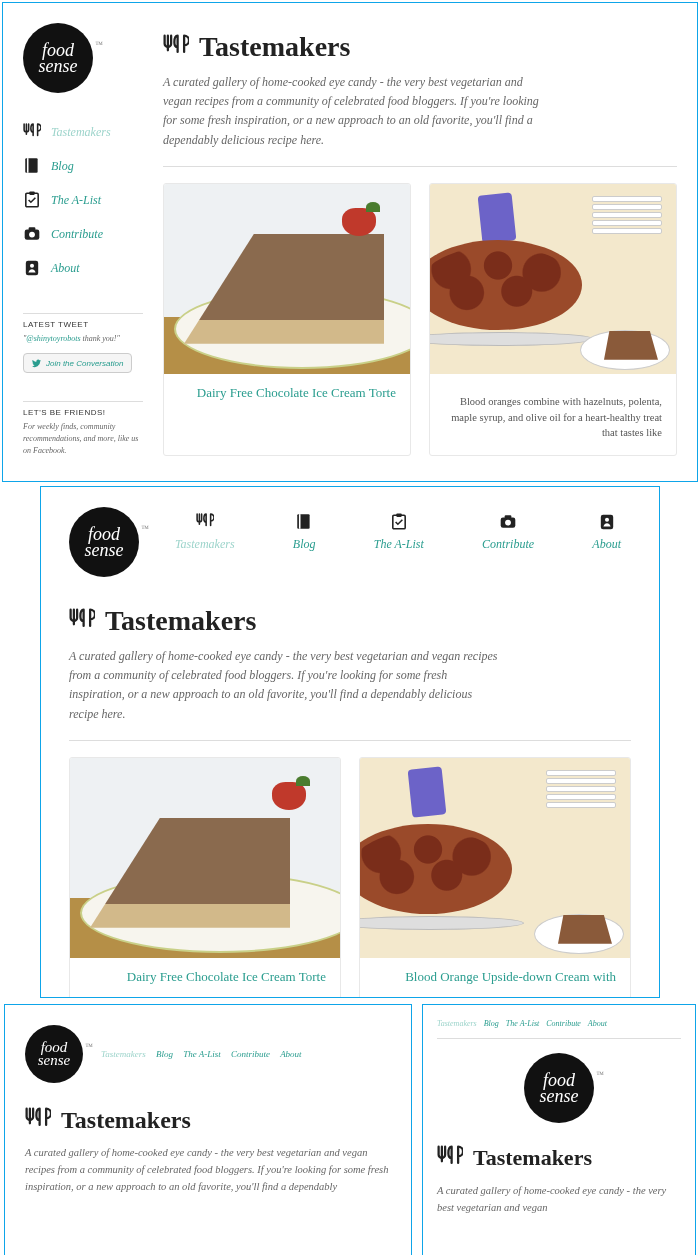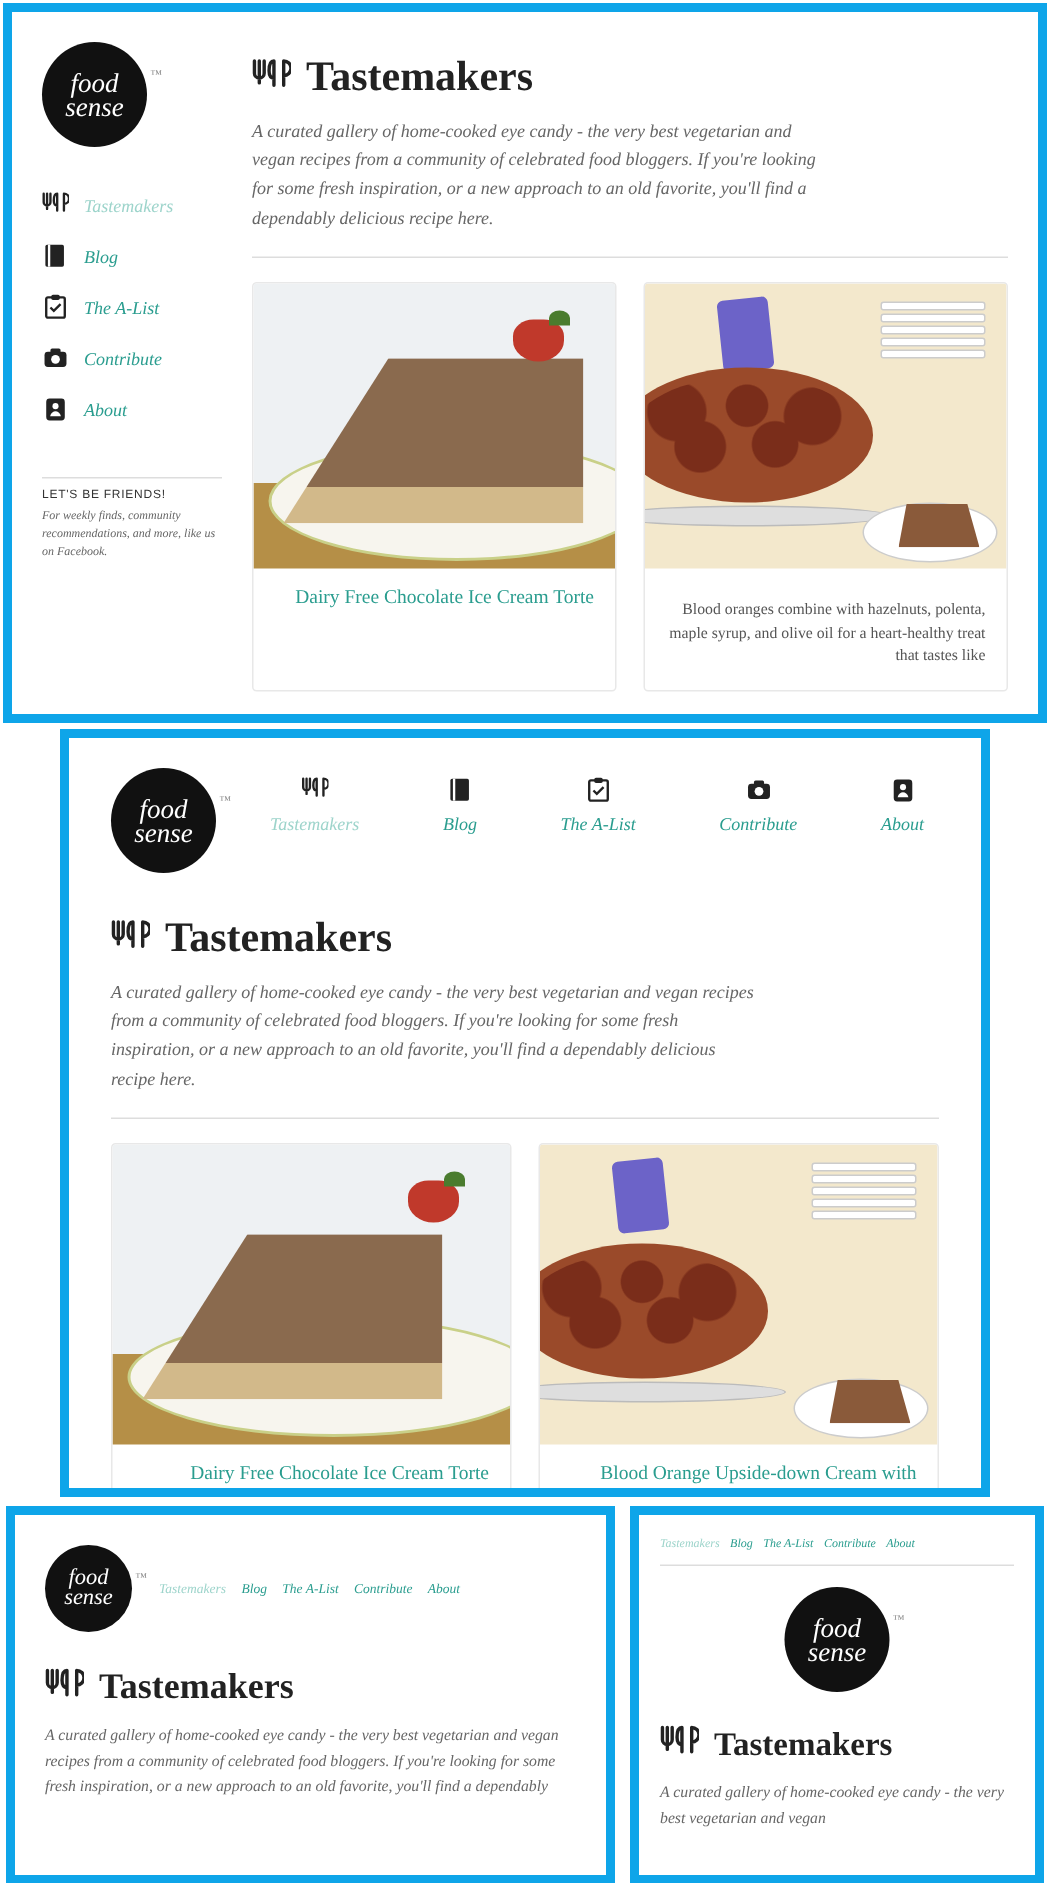--- a/index.html
+++ b/index.html
@@ -3,21 +3,21 @@
 <meta charset="utf-8">
 <style>
   * { box-sizing: border-box; margin: 0; padding: 0; }
   body {
     font-family: Georgia, 'Times New Roman', serif;
     background: #fff;
     color: #333;
     width: 700px;
   }
   .panel {
-    border: 6px solid #0ea5e9;
+    border: 1px solid #0ea5e9;
     background: #fff;
     margin: 2px;
     overflow: hidden;
   }
 
   
   .p1 { height: 480px; padding: 20px 20px 0 20px; }
   .p1-inner { display: flex; gap: 20px; }
   .logo {
     width: 70px; height: 70px; border-radius: 50%;
@@ -176,20 +176,32 @@
           <span>Contribute</span>
         </div>
         <div class="p1-nav-item">
           <svg class="nav-icon" viewBox="0 0 16 16">
               <use href="#ic-address"></use>
             </svg>
           <span>About</span>
         </div>
       </nav>
 
+      <div class="side-block">
+        <div class="side-hdr">LATEST TWEET</div>
+        <div class="side-txt">
+          <span>"</span><span class="side-link">@shinytoyrobots</span><span> thank you!"</span>
+        </div>
+        <button class="conv-btn">
+          <svg width="10" height="10" viewBox="0 0 16 16">
+              <use href="#ic-bird"></use>
+            </svg>
+          <span>Join the Conversation</span>
+        </button>
+      </div>
 
       <div class="side-block">
         <div class="side-hdr">LET'S BE FRIENDS!</div>
         <div class="side-txt">For weekly finds, community recommendations, and more, like us on Facebook.</div>
       </div>
     </aside>
 
     <main class="p1-main">
       <h1 class="page-title">
         <svg class="title-icon" viewBox="0 0 16 16">

